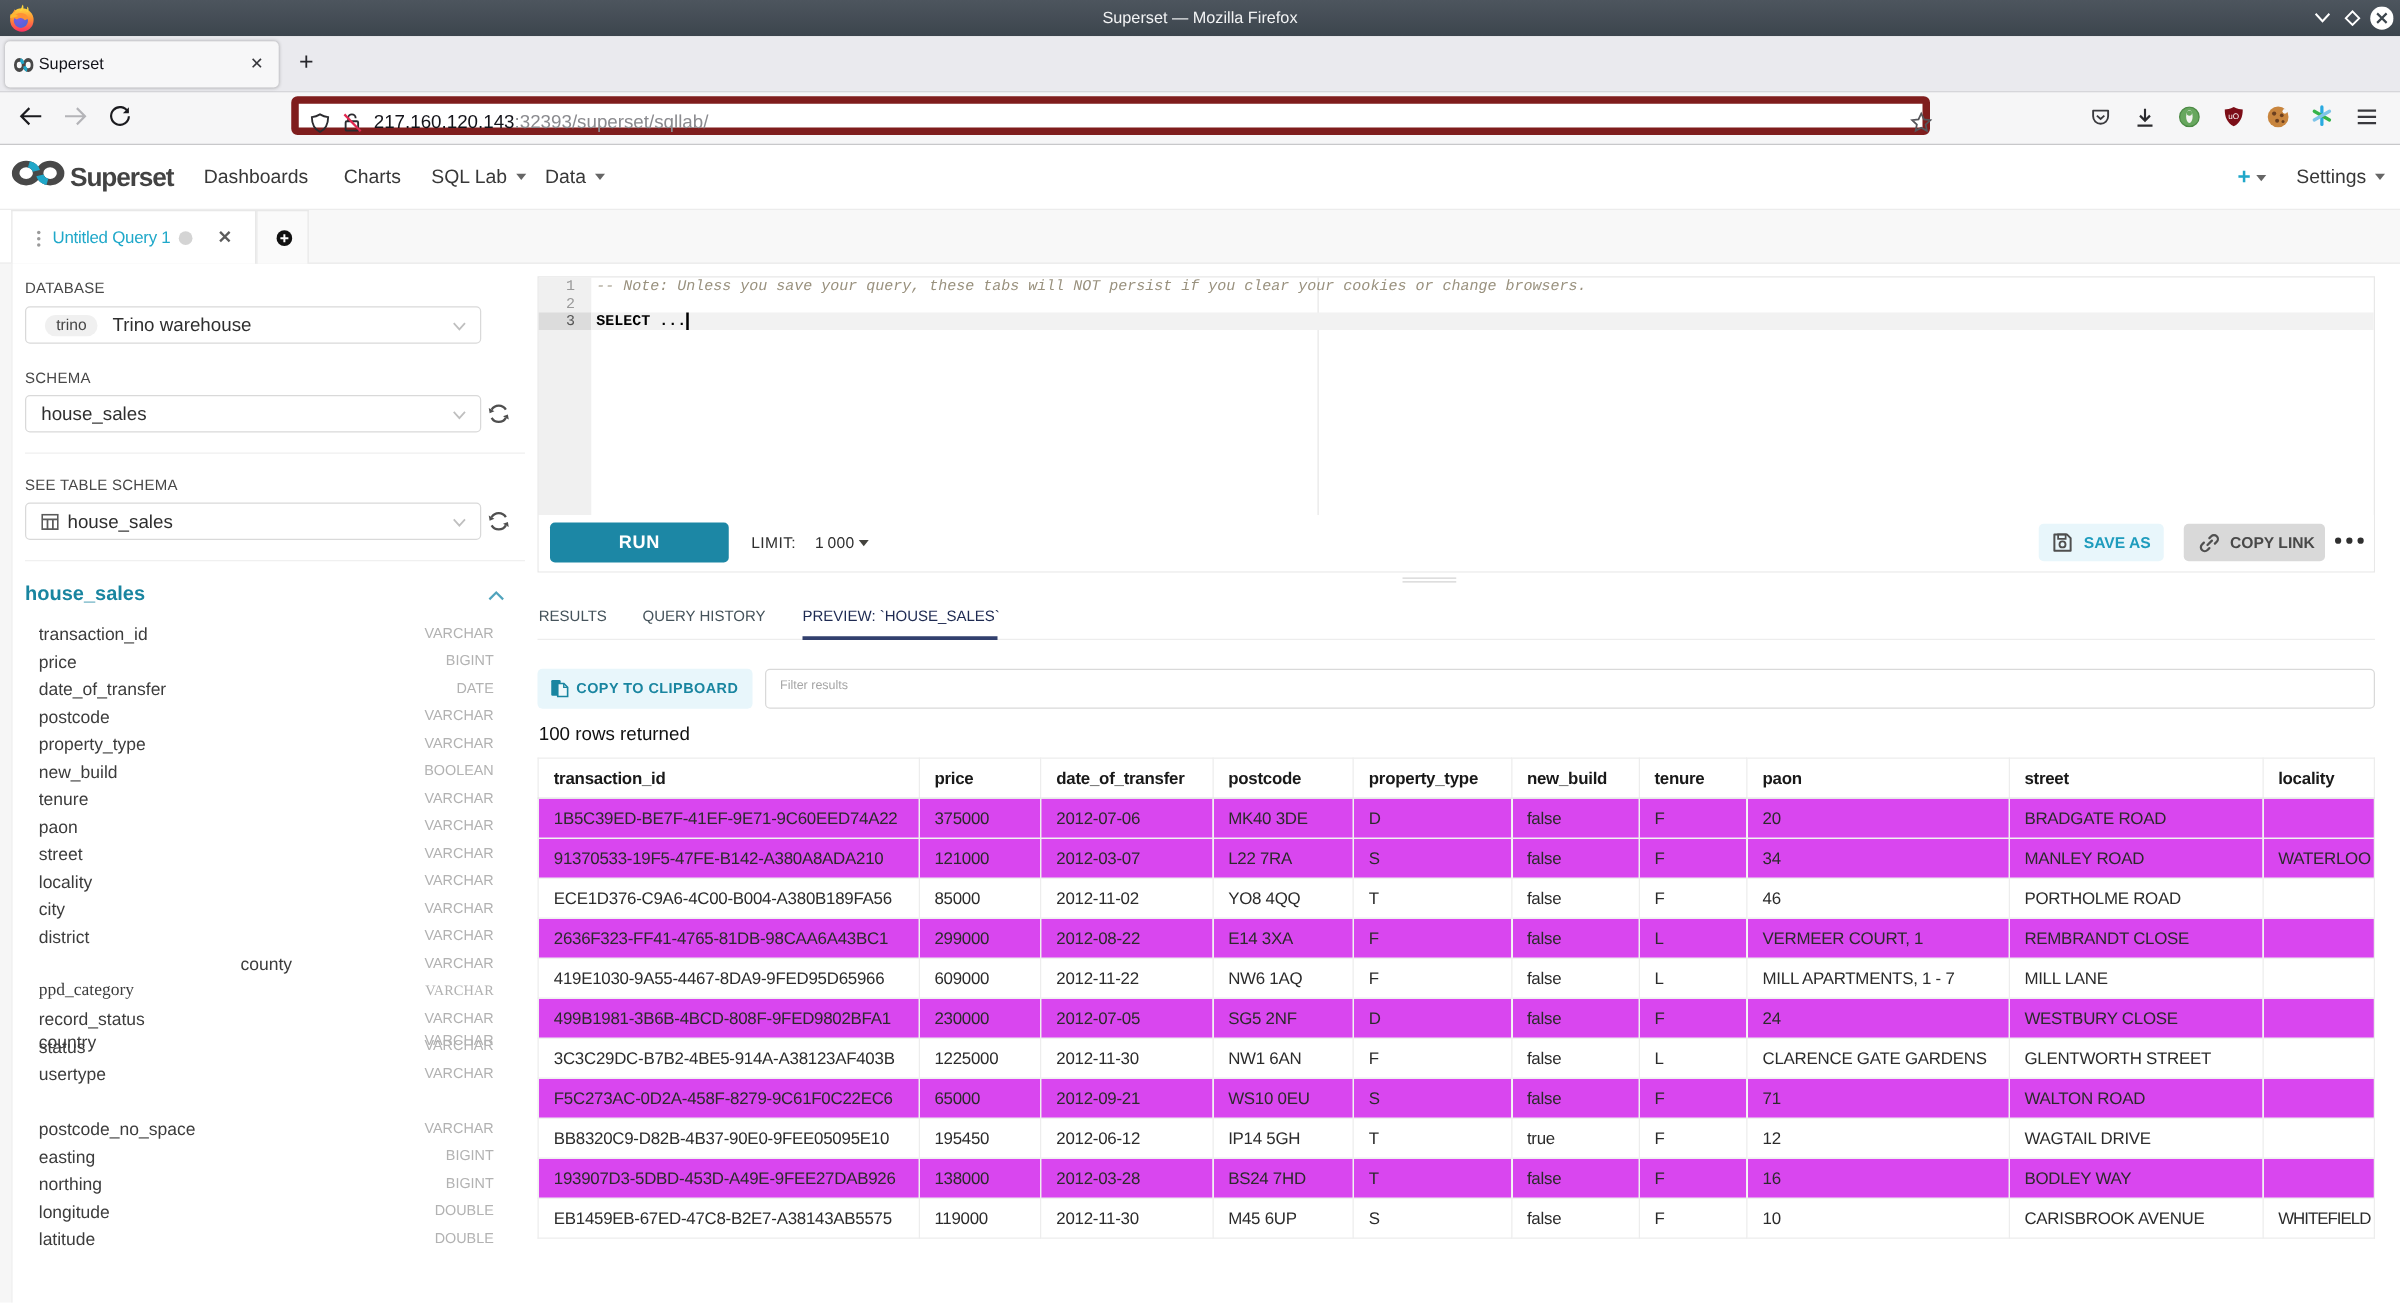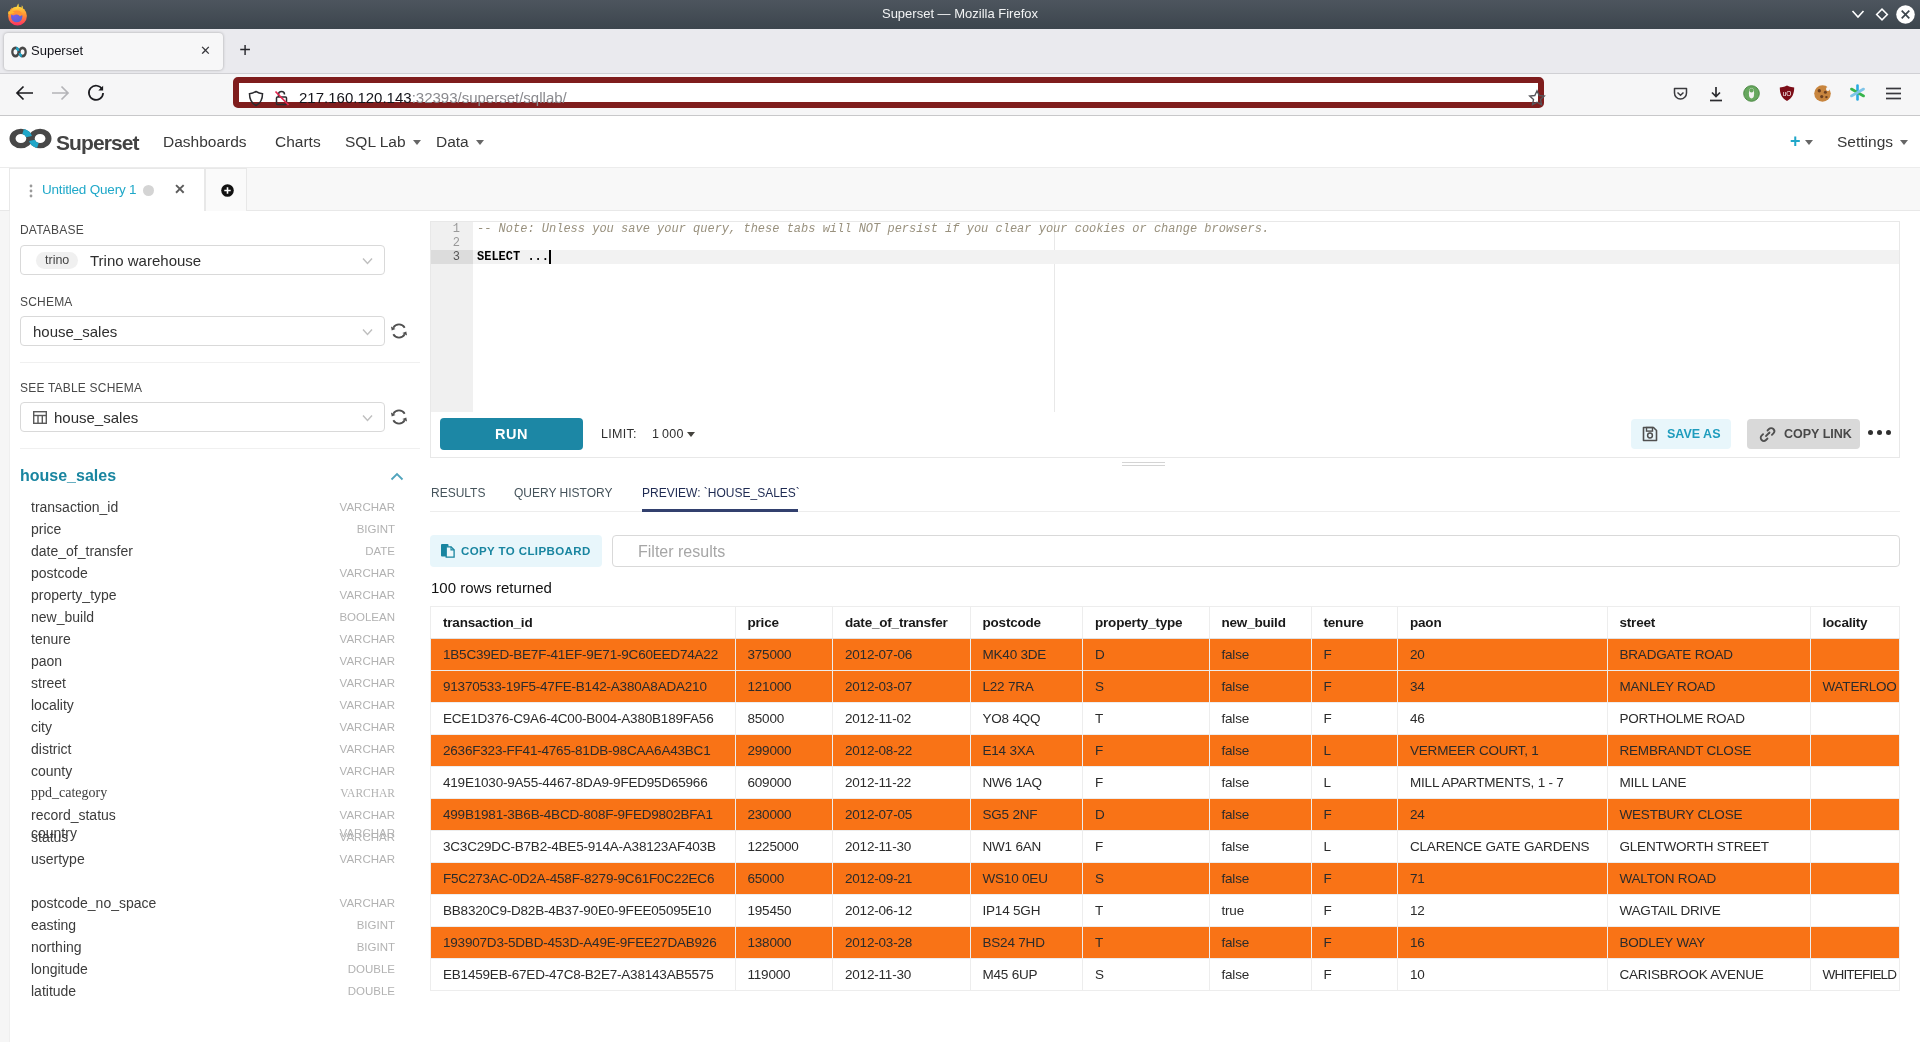--- a/index.html
+++ b/index.html
@@ -91,29 +91,29 @@
 #handle1 { left:1122px; top:462px; width:43px; height:1px; background:#d4d4d4; }
 #handle2 { left:1122px; top:465px; width:43px; height:1px; background:#d4d4d4; }
 .stab { position:absolute; top:486px; font-size:12px; color:#45535b; }
 #stabline { left:430px; top:511px; width:1470px; height:1px; background:#ededed; }
 #stabunder { left:642px; top:509px; width:156px; height:2.5px; background:#32406e; }
 #copyclip { left:430px; top:535px; width:172px; height:32px; background:#e8f6fb; border-radius:4px; }
 #copyclip span { position:absolute; left:31px; top:10px; font-size:11.5px; font-weight:bold;
   color:#1985a0; letter-spacing:.4px; white-space:nowrap; }
 #filterbox { left:612px; top:535px; width:1288px; height:32px; background:#fff;
   border:1px solid #d9d9d9; border-radius:4px; }
-#filterbox span { position:absolute; left:25px; top:7px; font-size:16px; color:#a6a6a6; }
+#filterbox span { position:absolute; left:11px; top:7px; font-size:10px; color:#a6a6a6; }
 #rowsret { left:431px; top:579px; font-size:15px; color:#111; }
 
 #rtable { left:430px; top:606px; width:1470px; border-collapse:collapse; table-layout:fixed;
   font-size:13.5px; color:#2b2b2b; letter-spacing:-.2px; }
 #rtable th, #rtable td { height:32px; padding:0 2px 0 12px; border:1px solid #ededed;
   font-weight:normal; text-align:left; overflow:hidden; white-space:nowrap; }
 #rtable th { font-weight:bold; color:#191919; border-bottom:1px solid #e2e2e2; }
-#rtable tr.odd td { background:#f97316; }
+#rtable tr.odd td { background:#d946ef; }
 </style>
 </head>
 <body>
 <div class="abs" id="titlebar"></div>
 
 <svg style="left:5px; top:2px;" width="25" height="25" viewBox="0 0 25 25">
   <defs>
     <linearGradient id="fxg" x1="0" y1="0" x2="0" y2="1">
       <stop offset="0%" stop-color="#ffd53e"></stop>
         <stop offset="45%" stop-color="#ff9234"></stop>
@@ -312,21 +312,21 @@
 <div class="colrow" style="top:540px;">date_of_transfer<span class="typ">DATE</span></div>
 <div class="colrow" style="top:562px;">postcode<span class="typ">VARCHAR</span></div>
 <div class="colrow" style="top:584px;">property_type<span class="typ">VARCHAR</span></div>
 <div class="colrow" style="top:606px;">new_build<span class="typ">BOOLEAN</span></div>
 <div class="colrow" style="top:628px;">tenure<span class="typ">VARCHAR</span></div>
 <div class="colrow" style="top:650px;">paon<span class="typ">VARCHAR</span></div>
 <div class="colrow" style="top:672px;">street<span class="typ">VARCHAR</span></div>
 <div class="colrow" style="top:694px;">locality<span class="typ">VARCHAR</span></div>
 <div class="colrow" style="top:716px;">city<span class="typ">VARCHAR</span></div>
 <div class="colrow" style="top:738px;">district<span class="typ">VARCHAR</span></div>
-<div class="colrow" style="top:760px;">county<span class="typ">VARCHAR</span></div>
+<div class="colrow" style="top:760px;text-align:center;">county<span class="typ">VARCHAR</span></div>
 <div class="colrow" style="top:782px;font-family:Liberation Serif, serif;">ppd_category<span class="typ">VARCHAR</span></div>
 <div class="colrow" style="top:804px;">record_status<span class="typ">VARCHAR</span></div>
 <div class="colrow" style="top:826px;">status<span class="typ">VARCHAR</span></div>
 <div class="colrow" style="top:848px;">usertype<span class="typ">VARCHAR</span></div>
 <div class="colrow" style="top:822px;">country<span class="typ">VARCHAR</span></div>
 <div class="colrow" style="top:892px;">postcode_no_space<span class="typ">VARCHAR</span></div>
 <div class="colrow" style="top:914px;">easting<span class="typ">BIGINT</span></div>
 <div class="colrow" style="top:936px;">northing<span class="typ">BIGINT</span></div>
 <div class="colrow" style="top:958px;">longitude<span class="typ">DOUBLE</span></div>
 <div class="colrow" style="top:980px;">latitude<span class="typ">DOUBLE</span></div>

